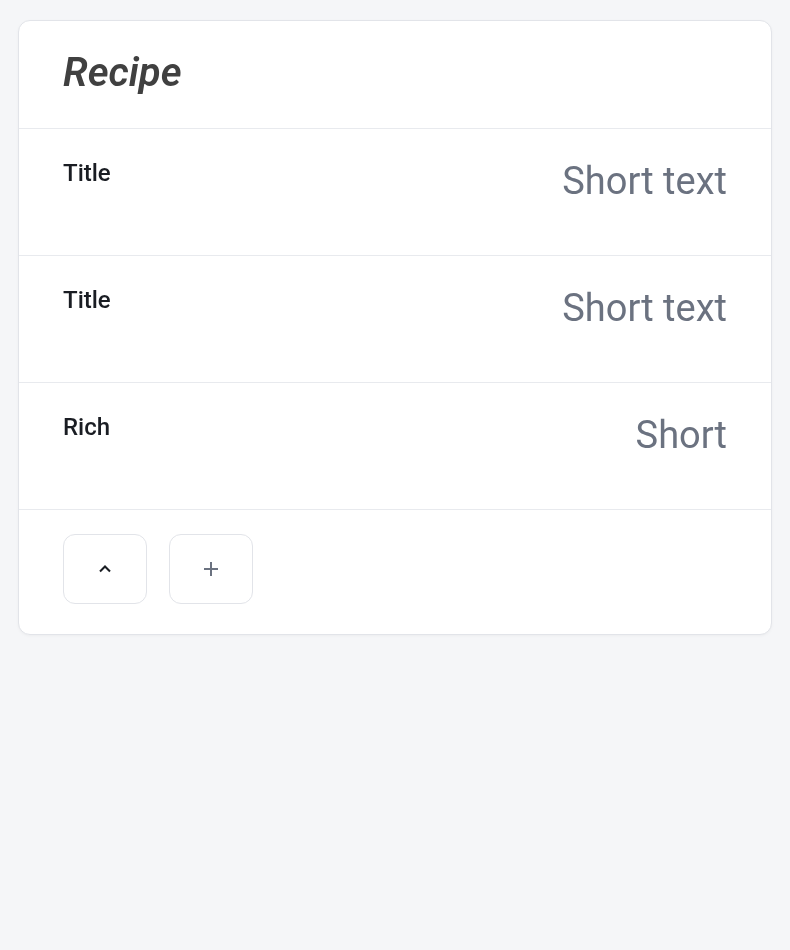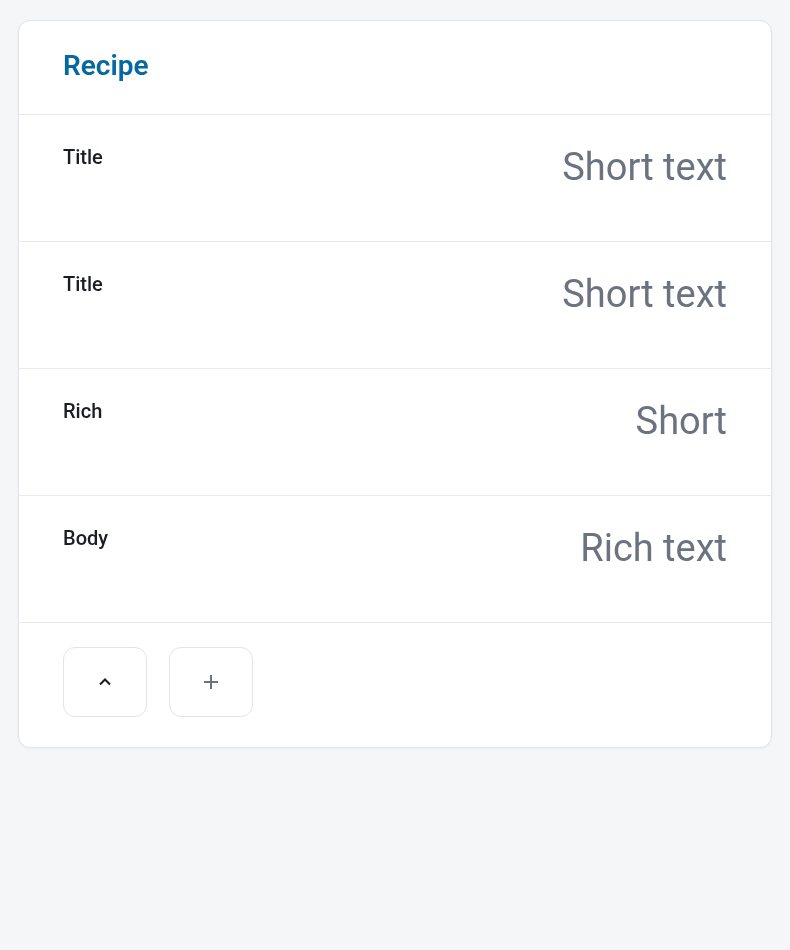--- a/index.html
+++ b/index.html
@@ -23,36 +23,37 @@
       box-shadow: 0 1px 3px rgba(0,0,0,0.04);
       overflow: visible;
     }
     
     .card-header {
       padding: 28px 44px 32px 44px;
       border-bottom: 1px solid #e8eaee;
     }
     
     .card-title {
-      font-size: 28px;
+      font-size: 40px;
       font-weight: 600;
-      color: #0369a1;
+      color: #404040;
+      font-style: italic;
     }
     
     .field-row {
       display: flex;
       justify-content: space-between;
       align-items: flex-start;
       padding: 30px 44px 52px 44px;
       border-bottom: 1px solid #e8eaee;
       position: relative;
     }
     
     .field-name {
-      font-size: 20px;
+      font-size: 24px;
       font-weight: 500;
       color: #1a1d23;
     }
     
     .field-type {
       font-size: 38px;
       font-weight: 400;
       color: #6b7280;
     }
     
@@ -138,24 +139,20 @@
   <div class="field-row">
     <span class="field-name">Title</span>
     <span class="field-type">Short text</span>
   </div>
 
   <div class="field-row">
     <span class="field-name">Rich</span>
     <span class="field-type">Short</span>
   </div>
 
-  <div class="field-row">
-    <span class="field-name">Body</span>
-    <span class="field-type">Rich text</span>
-  </div>
 
 
 
   <div class="card-footer">
     <button class="footer-btn">
       <span class="chevron-up">
         <svg viewBox="0 0 24 24">
             <polyline points="6 15 12 9 18 15"></polyline>
           </svg>
       </span>

